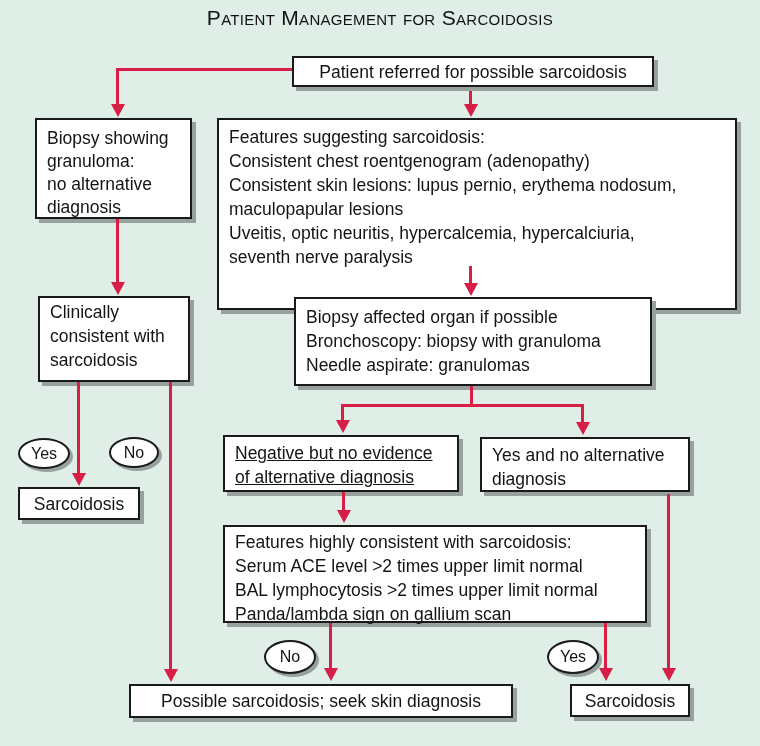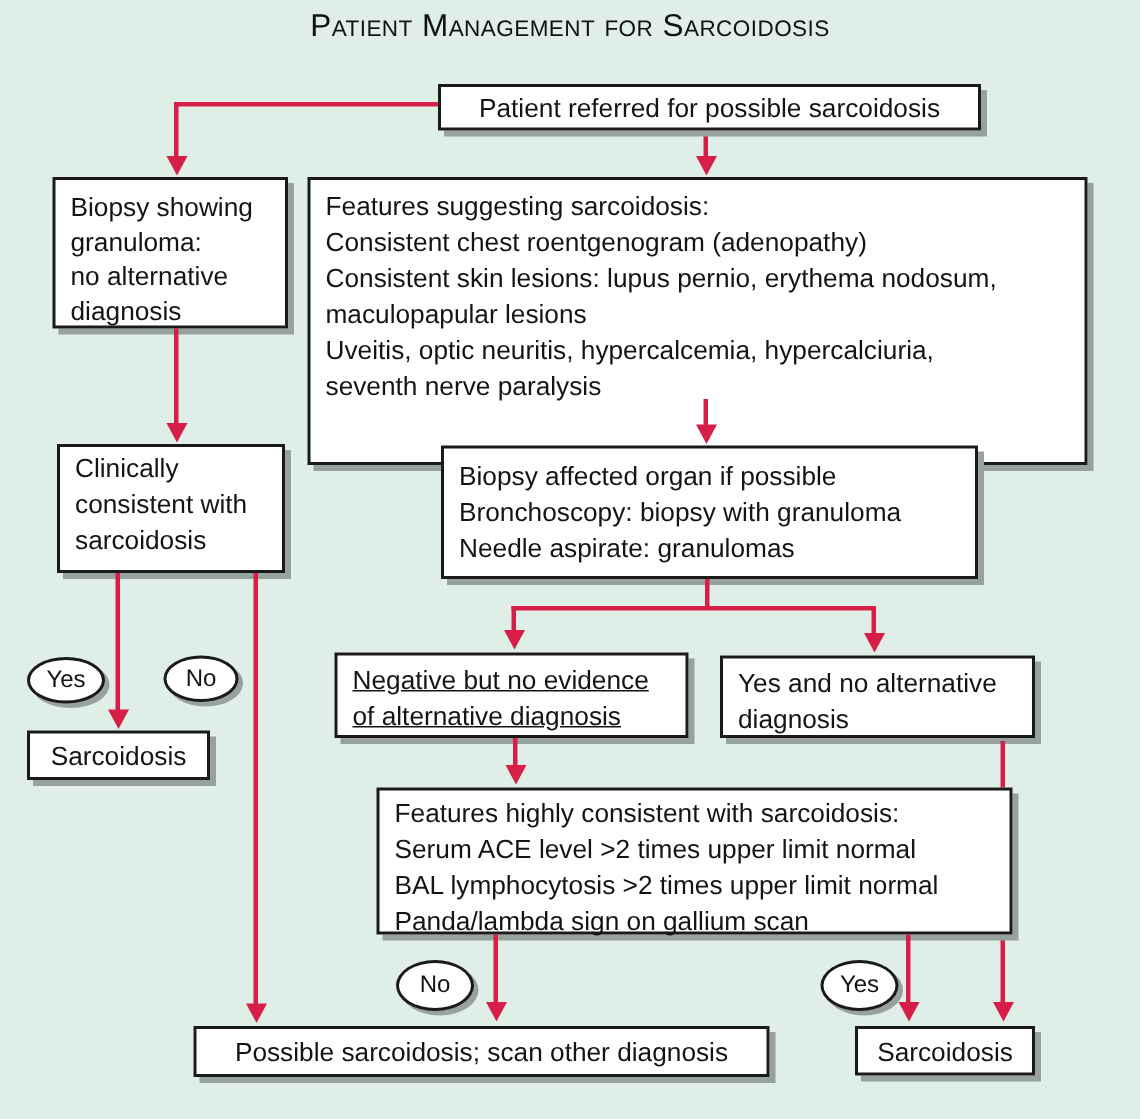--- a/index.html
+++ b/index.html
@@ -85,21 +85,21 @@
   <div class="vline" style="left:469px; top:86px; height:19px;"></div>
   <div class="ah" style="left:464px; top:104px;"></div>
 
   <div class="box center" style="left:292px; top:56px; width:362px; height:31px;">Patient referred for possible sarcoidosis</div>
 
   <div class="box" style="left:35px; top:118px; width:157px; height:101px; line-height:23px; padding-top:7px;">Biopsy showing
 granuloma:
 no alternative
 diagnosis</div>
 
-  <div class="box" style="left:205px; top:118px; width:520px; height:192px;">Features suggesting sarcoidosis:
+  <div class="box" style="left:217px; top:118px; width:520px; height:192px;">Features suggesting sarcoidosis:
 Consistent chest roentgenogram (adenopathy)
 Consistent skin lesions: lupus pernio, erythema nodosum,
 maculopapular lesions
 Uveitis, optic neuritis, hypercalcemia, hypercalciuria,
 seventh nerve paralysis</div>
 
   <div class="vline" style="left:116px; top:219px; height:64px;"></div>
   <div class="ah" style="left:111px; top:282px;"></div>
 
   <div class="vline" style="left:469px; top:266px; height:18px;"></div>
@@ -134,29 +134,29 @@
 diagnosis</div>
 
   <div class="box center" style="left:18px; top:487px; width:122px; height:33px;">Sarcoidosis</div>
 
   <div class="vline" style="left:342px; top:492px; height:19px;"></div>
   <div class="ah" style="left:337px; top:510px;"></div>
 
   <div class="vline" style="left:667px; top:494px; height:175px;"></div>
   <div class="ah" style="left:662px; top:668px;"></div>
 
-  <div class="box" style="left:223px; top:525px; width:424px; height:98px; padding-top:3px;margin-left:28px;">Features highly consistent with sarcoidosis:
+  <div class="box" style="left:223px; top:525px; width:424px; height:98px; padding-top:3px;">Features highly consistent with sarcoidosis:
 Serum ACE level &gt;2 times upper limit normal
 BAL lymphocytosis &gt;2 times upper limit normal
 Panda/lambda sign on gallium scan</div>
 
   <div class="vline" style="left:329px; top:623px; height:46px;"></div>
   <div class="ah" style="left:324px; top:668px;"></div>
   <div class="vline" style="left:604px; top:623px; height:46px;"></div>
   <div class="ah" style="left:599px; top:668px;"></div>
 
   <div class="oval" style="left:264px; top:640px; width:52px; height:34px;">No</div>
   <div class="oval" style="left:547px; top:640px; width:52px; height:34px;">Yes</div>
 
-  <div class="box center" style="left:129px; top:684px; width:384px; height:34px;">Possible sarcoidosis; scan other diagnosis</div>
+  <div class="box center" style="left:129px; top:684px; width:384px; height:34px;">Possible sarcoidosis; seek skin diagnosis</div>
   <div class="box center" style="left:570px; top:684px; width:120px; height:33px;">Sarcoidosis</div>
 
 </div>
 
 </body></html>

